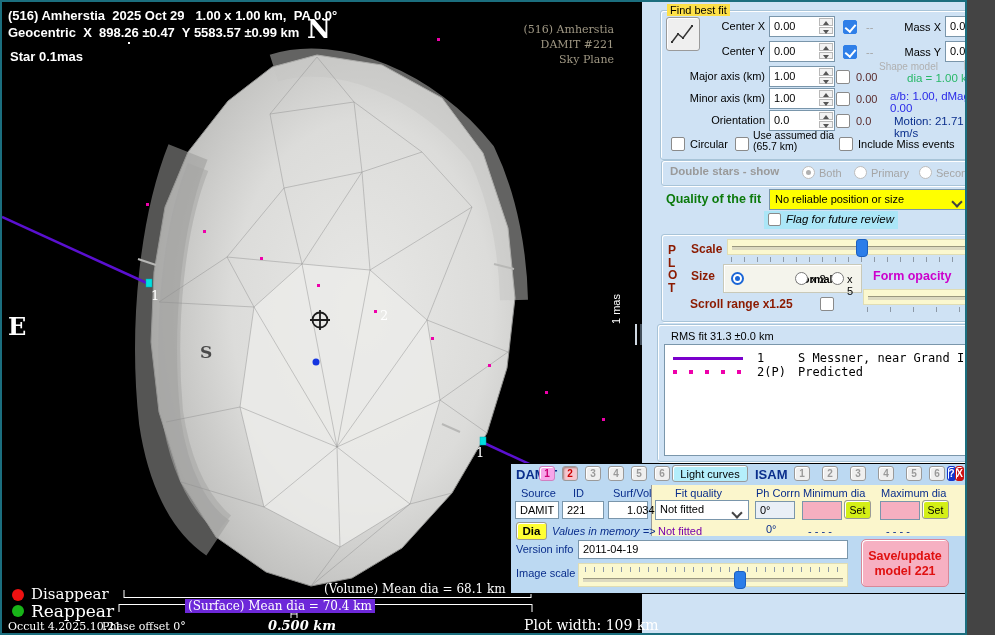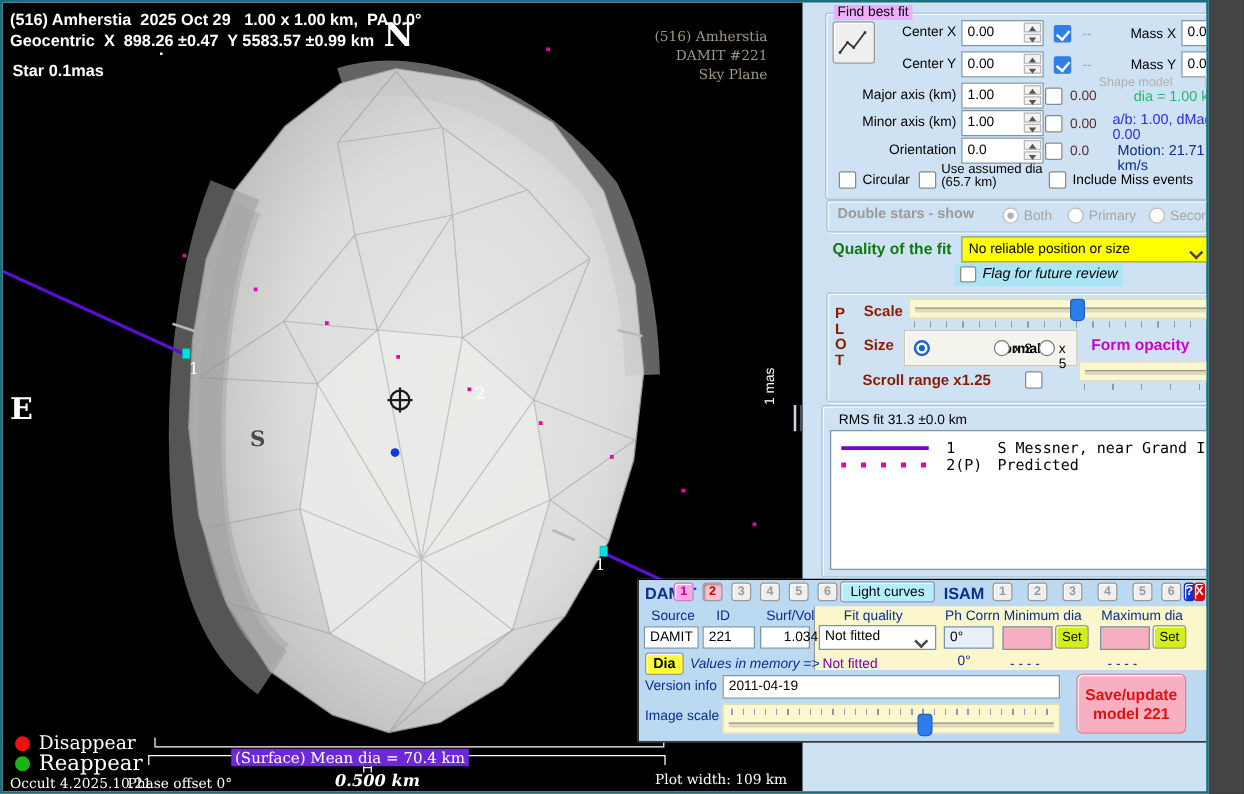--- a/index.html
+++ b/index.html
@@ -7,21 +7,21 @@
     border:2px solid #1b6e7e;box-sizing:border-box;overflow:hidden;
     font-family:"Liberation Sans",sans-serif;font-size:11px;color:#000;}
   .abs{position:absolute;}
   
   #canvas{left:0;top:0;width:640px;height:631px;background:#000;}
   .cv-text{position:absolute;color:#fff;white-space:pre;}
   .serif{font-family:"DejaVu Serif","Liberation Serif",serif;}
   .mono{font-family:"DejaVu Sans Mono","Liberation Mono",monospace;}
   
   .groupbox{position:absolute;border:1px solid #a8c4d8;box-shadow:1px 1px 0 #ffffff,inset 1px 1px 0 #ffffff;border-radius:3px;}
-  .gb-title{position:absolute;top:-7px;left:6px;background:#f0abfc;padding:0 3px;}
+  .gb-title{position:absolute;top:-7px;left:6px;background:#fde047;padding:0 3px;}
   
   .field{position:absolute;background:#fff;border:1px solid #7a96ab;box-sizing:border-box;
      font-size:11px;padding:2px 3px 0 4px;}
   .spinner{position:absolute;background:#fff;border:1px solid #7a96ab;box-sizing:border-box;}
   .spin-val{position:absolute;left:4px;top:3px;font-size:11px;}
   .spin-btns{position:absolute;right:1px;top:1px;bottom:1px;width:14px;display:flex;flex-direction:column;}
   .spin-btn{flex:1;background:#f2f2f2;border:1px solid #b8b8b8;margin:0 0 1px 0;position:relative;}
   .tri-up:after,.tri-dn:after{content:"";position:absolute;left:3px;border-left:3px solid transparent;border-right:3px solid transparent;}
   .tri-up:after{top:2px;border-bottom:4px solid #555;}
   .tri-dn:after{top:2px;border-top:4px solid #555;}
@@ -129,24 +129,25 @@
     <div class="cv-text" style="left:8px;top:47px;font-weight:bold;font-size:13px;">Star 0.1mas</div>
     <div class="cv-text serif" style="left:462px;top:20px;width:150px;text-align:right;font-size:11px;line-height:15px;color:#a09884;">(516) Amherstia
 DAMIT #221
 Sky Plane</div>
     <div class="cv-text serif" style="left:6px;top:310px;font-weight:bold;font-size:24px;">E</div>
     <div class="cv-text serif" style="left:198px;top:340px;font-weight:bold;font-size:17px;color:#4a4a4a;">S</div>
     <div class="cv-text serif" style="left:149px;top:286px;font-size:13px;">1</div>
     <div class="cv-text serif" style="left:474px;top:443px;font-size:13px;">1</div>
     <div class="cv-text serif" style="left:378px;top:306px;font-size:13px;">2</div>
     <div class="cv-text" style="left:575px;top:300px;width:80px;height:14px;text-align:center;font-size:11px;transform:rotate(-90deg);">1 mas</div>
+    <div class="cv-text serif" style="left:322px;top:580px;font-size:12px;">(Volume) Mean dia = 68.1 km</div>
     <div class="cv-text serif" style="left:183px;top:597px;font-size:12px;background:#6d28d9;padding:0 3px;">(Surface) Mean dia = 70.4 km</div>
     <div class="cv-text serif" style="left:266px;top:616px;font-size:13px;font-style:italic;font-weight:bold;">0.500 km</div>
     <div class="cv-text serif" style="left:100px;top:618px;font-size:11px;">Phase offset 0°</div>
-    <div class="cv-text serif" style="left:522px;top:615px;font-size:11px;">Plot width: 109 km</div>
+    <div class="cv-text serif" style="left:522px;top:615px;font-size:14px;">Plot width: 109 km</div>
     <div class="cv-text serif" style="left:6px;top:618px;font-size:11px;">Occult 4.2025.10.21</div>
     
     <div class="abs" style="left:10px;top:587px;width:12px;height:12px;border-radius:50%;background:#ee1111;"></div>
     <div class="cv-text serif" style="left:29px;top:583px;font-size:15px;">Disappear</div>
     <div class="abs" style="left:10px;top:603px;width:12px;height:12px;border-radius:50%;background:#18b418;"></div>
     <div class="cv-text serif" style="left:29px;top:599px;font-size:17px;">Reappear</div>
   </div>
 
   <div class="abs" style="left:638px;top:322px;width:2px;height:21px;background:#44505c;"></div>
 

